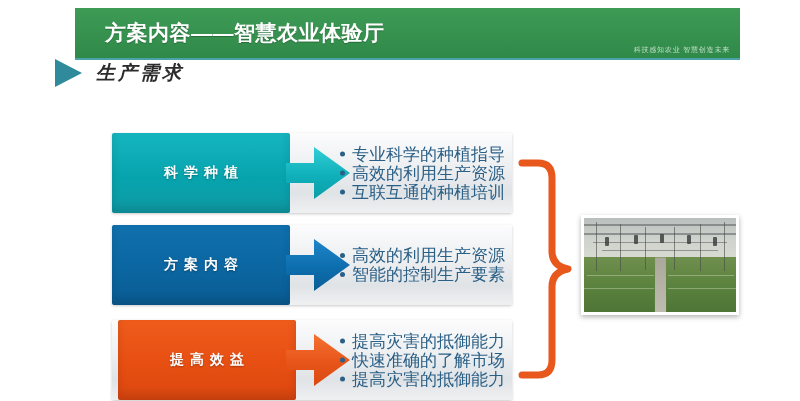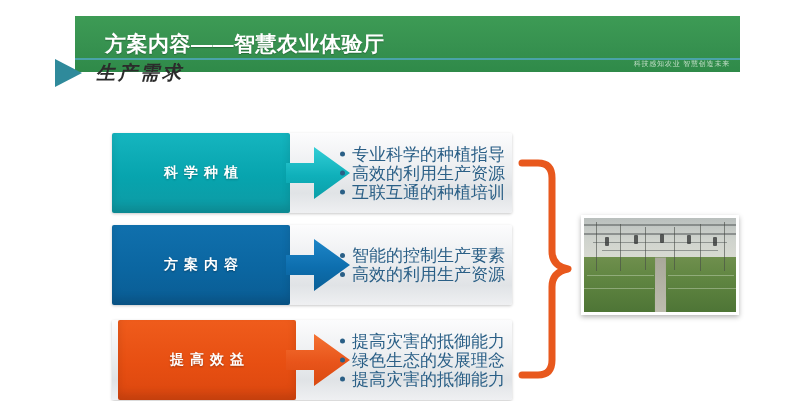--- a/index.html
+++ b/index.html
@@ -23,23 +23,22 @@
     background: #ffffff;
     overflow: hidden;
   }
 
   
   .header-bar {
     position: absolute;
     left: 75px;
     top: 8px;
     width: 665px;
-    height: 56px;
+    height: 50px;
     background: linear-gradient(180deg, #3d9b55 0%, #379250 50%, #2f8a49 100%);
-    margin-top: 8px;
   }
   .header-title {
     position: absolute;
     left: 30px;
     top: 50%;
     transform: translateY(-50%);
     color: #ffffff;
     font-size: 21px;
     font-weight: bold;
     letter-spacing: 0.5px;
@@ -297,22 +296,22 @@
           <linearGradient id="ag2" x1="0" y1="0" x2="0" y2="1">
             <stop offset="0%" stop-color="#1e86c8"></stop>
             <stop offset="55%" stop-color="#0d6eae"></stop>
             <stop offset="100%" stop-color="#0a5f96"></stop>
           </linearGradient>
         </defs>
         <path d="M2 22 L30 22 L30 6 L66 32 L30 58 L30 42 L2 42 Z" fill="url(#ag2)"></path>
       </svg>
     </div>
     <ul class="bullets">
+      <li>高效的利用生产资源</li>
       <li>智能的控制生产要素</li>
-      <li>高效的利用生产资源</li>
     </ul>
   </div>
 
   <div class="row row-3">
     <div class="panel"></div>
     <div class="color-box box-orange">
       <span class="box-label">提高效益</span>
     </div>
     <div class="arrow-wrap">
       <svg width="68" height="64" viewBox="0 0 68 64">
@@ -321,21 +320,21 @@
             <stop offset="0%" stop-color="#f47232"></stop>
             <stop offset="55%" stop-color="#e8541a"></stop>
             <stop offset="100%" stop-color="#d94a10"></stop>
           </linearGradient>
         </defs>
         <path d="M2 22 L30 22 L30 6 L66 32 L30 58 L30 42 L2 42 Z" fill="url(#ag3)"></path>
       </svg>
     </div>
     <ul class="bullets">
       <li>提高灾害的抵御能力</li>
-      <li>绿色生态的发展理念</li>
+      <li>快速准确的了解市场</li>
       <li>提高灾害的抵御能力</li>
     </ul>
   </div>
 
   <div class="brace">
     <svg width="56" height="222" viewBox="0 0 56 222">
       <path d="M4 5 H20 Q34 5 34 20 L34 93 Q34 108 50 111 Q34 114 34 129 L34 202 Q34 217 20 217 H4" fill="none" stroke="#e8581d" stroke-width="7" stroke-linecap="round" stroke-linejoin="round"></path>
     </svg>
   </div>
 

